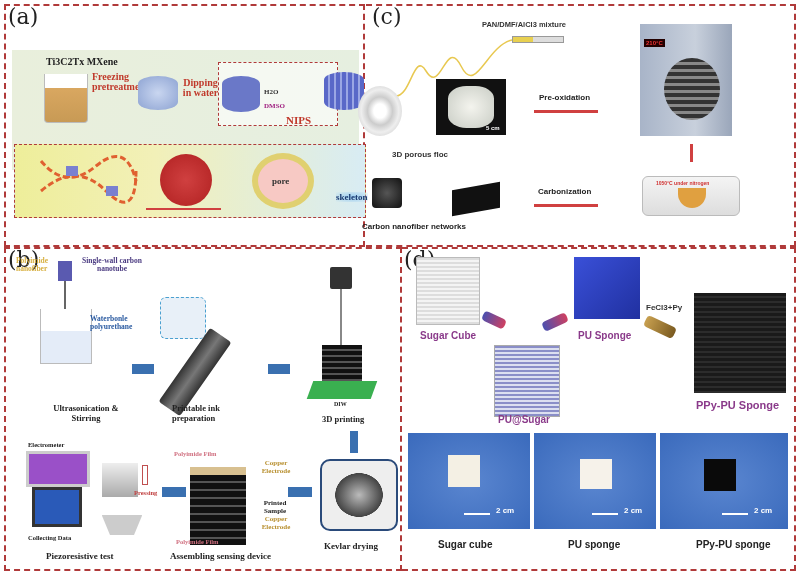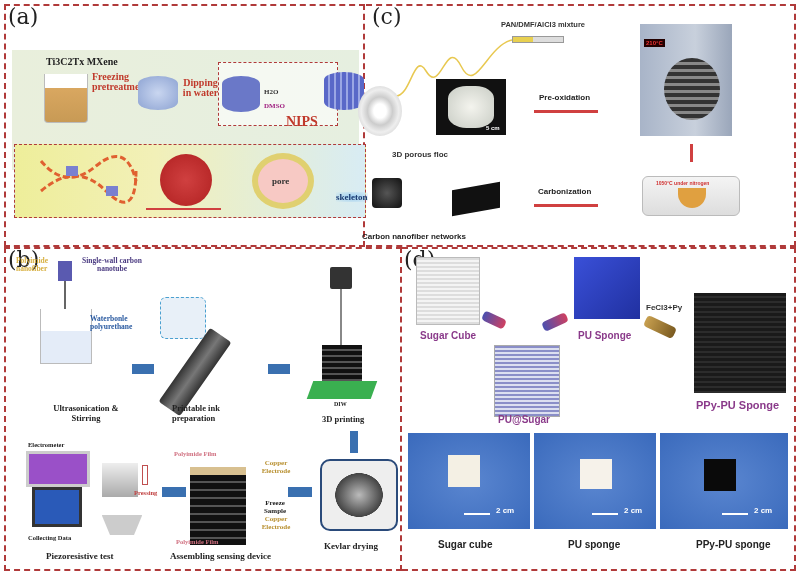--- a/index.html
+++ b/index.html
@@ -21,39 +21,39 @@
 
   <div class="abs" style="left:38px;top:68px;width:42px;height:48px;border:1px solid #bbb;border-top:none;background:linear-gradient(#fff 0,#fff 30%,#d9a760 30%,#c89a55 100%);border-radius:0 0 4px 4px;"></div>
   <div class="abs serifb" style="left:40px;top:50px;font-size:10px;color:#222;">Ti3C2Tx MXene</div>
   <div class="abs serifb red" style="left:86px;top:66px;width:48px;font-size:10px;line-height:10px;">Freezing pretreatment</div>
   <div class="abs" style="left:132px;top:70px;width:40px;height:34px;border-radius:20px/8px;background:radial-gradient(#c9d6f0,#8ca2d2);"></div>
   <div class="abs serifb red" style="left:172px;top:72px;width:45px;font-size:10px;line-height:10px;text-align:center;">Dipping in water</div>
   <div class="abs" style="left:212px;top:56px;width:118px;height:62px;border:1px dashed #b03a3a;background:rgba(255,255,255,0.6);"></div>
   <div class="abs" style="left:216px;top:70px;width:38px;height:36px;border-radius:19px/8px;background:#6a78c8;"></div>
   <div class="abs serifb" style="left:258px;top:82px;font-size:7px;color:#333;">H2O</div>
   <div class="abs serifb" style="left:258px;top:96px;font-size:7px;color:#a02080;">DMSO</div>
-  <div class="abs serifb red" style="left:280px;top:108px;font-size:14px;">NIPS</div>
+  <div class="abs serifb red" style="left:280px;top:108px;font-size:11px;">NIPS</div>
   <div class="abs" style="left:318px;top:66px;width:40px;height:38px;border-radius:20px/8px;background:repeating-linear-gradient(90deg,#5968c8 0 4px,#9aa6e4 4px 6px);"></div>
   <div class="abs" style="left:8px;top:138px;width:350px;height:72px;border:1px dashed #b03a3a;background:linear-gradient(90deg,#eeee9a,#f2f0b8 40%,#d8ecf4);"></div>
   <svg class="abs" style="left:30px;top:145px;" width="100" height="60">
     <path d="M5 10 Q30 40 60 15 T100 30" stroke="#e06030" stroke-width="3" stroke-dasharray="6 3" fill="none"></path>
     <path d="M5 40 Q40 10 70 40 T100 20" stroke="#e06030" stroke-width="3" stroke-dasharray="6 3" fill="none"></path>
     <rect x="30" y="15" width="12" height="10" fill="#7a80d0"></rect>
     <rect x="70" y="35" width="12" height="10" fill="#7a80d0"></rect>
   </svg>
   <div class="abs" style="left:154px;top:148px;width:52px;height:52px;border-radius:50%;background:radial-gradient(#d04040,#b02020);"></div>
   <div class="abs" style="left:140px;top:202px;width:75px;height:2px;background:#d04040;"></div>
   <div class="abs" style="left:246px;top:147px;width:62px;height:56px;border-radius:50%;border:6px solid #e0d070;background:#f7c9c4;box-sizing:border-box;"></div>
   <div class="abs serifb" style="left:266px;top:170px;font-size:9px;color:#333;">pore</div>
   <div class="abs serifb" style="left:330px;top:186px;font-size:9px;color:#1a3a70;background:radial-gradient(#9ccdf0,transparent);">skeleton</div>
 </div>
 
 <div class="panel" style="left:366px;top:4px;width:430px;height:243px;border-left:none;">
   <div class="plabel" style="left:6px;top:-2px;">(c)</div>
-  <div class="abs sansb" style="left:116px;top:14px;font-size:7.5px;color:#333;margin-left:19px;">PAN/DMF/AlCl3 mixture</div>
+  <div class="abs sansb" style="left:116px;top:14px;font-size:7.5px;color:#333;">PAN/DMF/AlCl3 mixture</div>
   <div class="abs" style="left:146px;top:30px;width:50px;height:5px;background:linear-gradient(90deg,#e8d050 0 40%,#ddd 40%);border:1px solid #999;"></div>
   <svg class="abs" style="left:20px;top:30px;" width="130" height="70">
     <path d="M126 4 C100 10, 90 60, 75 30 C60 0, 55 60, 40 35 C28 15, 25 60, 10 60" stroke="#e8c850" stroke-width="1.5" fill="none"></path>
   </svg>
   <div class="abs" style="left:-8px;top:80px;width:44px;height:50px;border-radius:50%;background:radial-gradient(#fff 20%,#ccc 40%,#eee 60%,#bbb);"></div>
   <div class="abs" style="left:70px;top:73px;width:70px;height:56px;background:#111;"></div>
   <div class="abs" style="left:82px;top:80px;width:46px;height:42px;border-radius:40%/30%;background:radial-gradient(#f4f4ee,#c8ccc4);"></div>
   <div class="abs sansb" style="left:120px;top:119px;font-size:6px;color:#fff;">5 cm</div>
   <div class="abs sansb" style="left:26px;top:144px;font-size:8px;color:#333;">3D porous floc</div>
   <div class="abs sansb" style="left:173px;top:87px;font-size:8px;color:#222;">Pre-oxidation</div>
@@ -62,21 +62,21 @@
   <div class="abs sansb" style="left:278px;top:33px;font-size:6px;color:#e33;background:#200;padding:1px 2px;">210°C</div>
   <div class="abs" style="left:298px;top:52px;width:56px;height:62px;border-radius:50%;background:repeating-linear-gradient(#333 0 4px,#888 4px 7px);"></div>
   <div class="abs" style="left:324px;top:138px;width:3px;height:18px;background:#d04040;"></div>
   <div class="abs" style="left:276px;top:170px;width:96px;height:38px;border-radius:6px;background:linear-gradient(#f4f4f4,#ddd);border:1px solid #bbb;"></div>
   <div class="abs sansb" style="left:290px;top:174px;font-size:5px;color:#d03030;">1050°C under nitrogen</div>
   <div class="abs" style="left:312px;top:182px;width:28px;height:20px;border-radius:0 0 14px 14px;background:#e0a040;"></div>
   <div class="abs sansb" style="left:172px;top:181px;font-size:8px;color:#222;">Carbonization</div>
   <div class="abs" style="left:168px;top:198px;width:64px;height:3px;background:#d04040;"></div>
   <div class="abs" style="left:86px;top:180px;width:48px;height:26px;background:#111;transform:skewY(-10deg);"></div>
   <div class="abs" style="left:6px;top:172px;width:30px;height:30px;background:radial-gradient(#555,#111);border-radius:4px;"></div>
-  <div class="abs sansb" style="left:-4px;top:226px;font-size:8px;color:#222;">Carbon nanofiber networks</div>
+  <div class="abs sansb" style="left:-4px;top:216px;font-size:8px;color:#222;">Carbon nanofiber networks</div>
 </div>
 
 <div class="panel" style="left:4px;top:247px;width:398px;height:324px;">
   <div class="plabel" style="left:2px;top:-2px;">(b)</div>
   <div class="abs serifb" style="left:10px;top:8px;width:40px;font-size:7.5px;line-height:8px;color:#d8b040;">Polyimide nanofiber</div>
   <div class="abs serifb" style="left:74px;top:8px;width:64px;font-size:7.5px;line-height:8px;color:#4a3a80;text-align:center;">Single-wall carbon nanotube</div>
   <div class="abs" style="left:52px;top:12px;width:14px;height:20px;background:#5a5ab0;"></div>
   <div class="abs" style="left:58px;top:32px;width:2px;height:50px;background:#666;"></div>
   <div class="abs" style="left:34px;top:60px;width:50px;height:54px;border:1px solid #bbb;border-top:none;background:linear-gradient(#fff 0,#fff 40%,#e4ecf8 40%);"></div>
   <div class="abs serifb" style="left:84px;top:66px;width:50px;font-size:7.5px;line-height:8px;color:#2a5aa0;">Waterbonle polyurethane</div>
@@ -92,21 +92,21 @@
   <div class="abs" style="left:304px;top:132px;width:64px;height:18px;background:#3ab050;transform:skewX(-20deg);"></div>
   <div class="abs serifb" style="left:328px;top:152px;font-size:6px;color:#222;">DIW</div>
   <div class="abs serifb" style="left:316px;top:165px;font-size:8.5px;color:#222;">3D printing</div>
   <div class="abs" style="left:344px;top:182px;width:8px;height:22px;background:#3a70b0;"></div>
   <div class="abs" style="left:314px;top:210px;width:74px;height:68px;border:2px solid #2a4a7a;border-radius:10px;background:radial-gradient(#bbb 0,#444 45%,#eee 46%);"></div>
   <div class="abs serifb" style="left:318px;top:292px;font-size:9px;color:#222;">Kevlar drying</div>
   <div class="abs" style="left:282px;top:238px;width:24px;height:10px;background:#3a70b0;"></div>
   <div class="abs serifb" style="left:168px;top:201px;font-size:6.5px;color:#d07080;">Polyimide Film</div>
   <div class="abs serifb" style="left:250px;top:210px;width:40px;font-size:7px;line-height:8px;text-align:center;color:#b89030;">Copper Electrode</div>
   <div class="abs" style="left:184px;top:218px;width:56px;height:70px;background:repeating-linear-gradient(#111 0 6px,#555 6px 8px);border-top:8px solid #d8c090;"></div>
-  <div class="abs serifb" style="left:252px;top:250px;width:34px;font-size:7px;line-height:8px;text-align:center;color:#222;">Freeze Sample</div>
+  <div class="abs serifb" style="left:252px;top:250px;width:34px;font-size:7px;line-height:8px;text-align:center;color:#222;">Printed Sample</div>
   <div class="abs serifb" style="left:250px;top:266px;width:40px;font-size:7px;line-height:8px;text-align:center;color:#b89030;">Copper Electrode</div>
   <div class="abs serifb" style="left:170px;top:289px;font-size:6.5px;color:#d07080;">Polyimide Film</div>
   <div class="abs serifb" style="left:164px;top:302px;font-size:9px;color:#222;">Assembling sensing device</div>
   <div class="abs" style="left:156px;top:238px;width:24px;height:10px;background:#3a70b0;"></div>
   <div class="abs serifb" style="left:22px;top:192px;font-size:6.5px;color:#222;">Electrometer</div>
   <div class="abs" style="left:20px;top:202px;width:58px;height:30px;background:#9a50c8;border:3px solid #ccc;"></div>
   <div class="abs" style="left:26px;top:238px;width:44px;height:34px;background:#2a5ab8;border:3px solid #333;"></div>
   <div class="abs serifb" style="left:22px;top:285px;font-size:6.5px;color:#222;">Collecting Data</div>
   <div class="abs" style="left:96px;top:214px;width:36px;height:34px;background:linear-gradient(#eee,#aaa);"></div>
   <div class="abs" style="left:136px;top:216px;width:4px;height:18px;border:1px solid #c05050;"></div>

